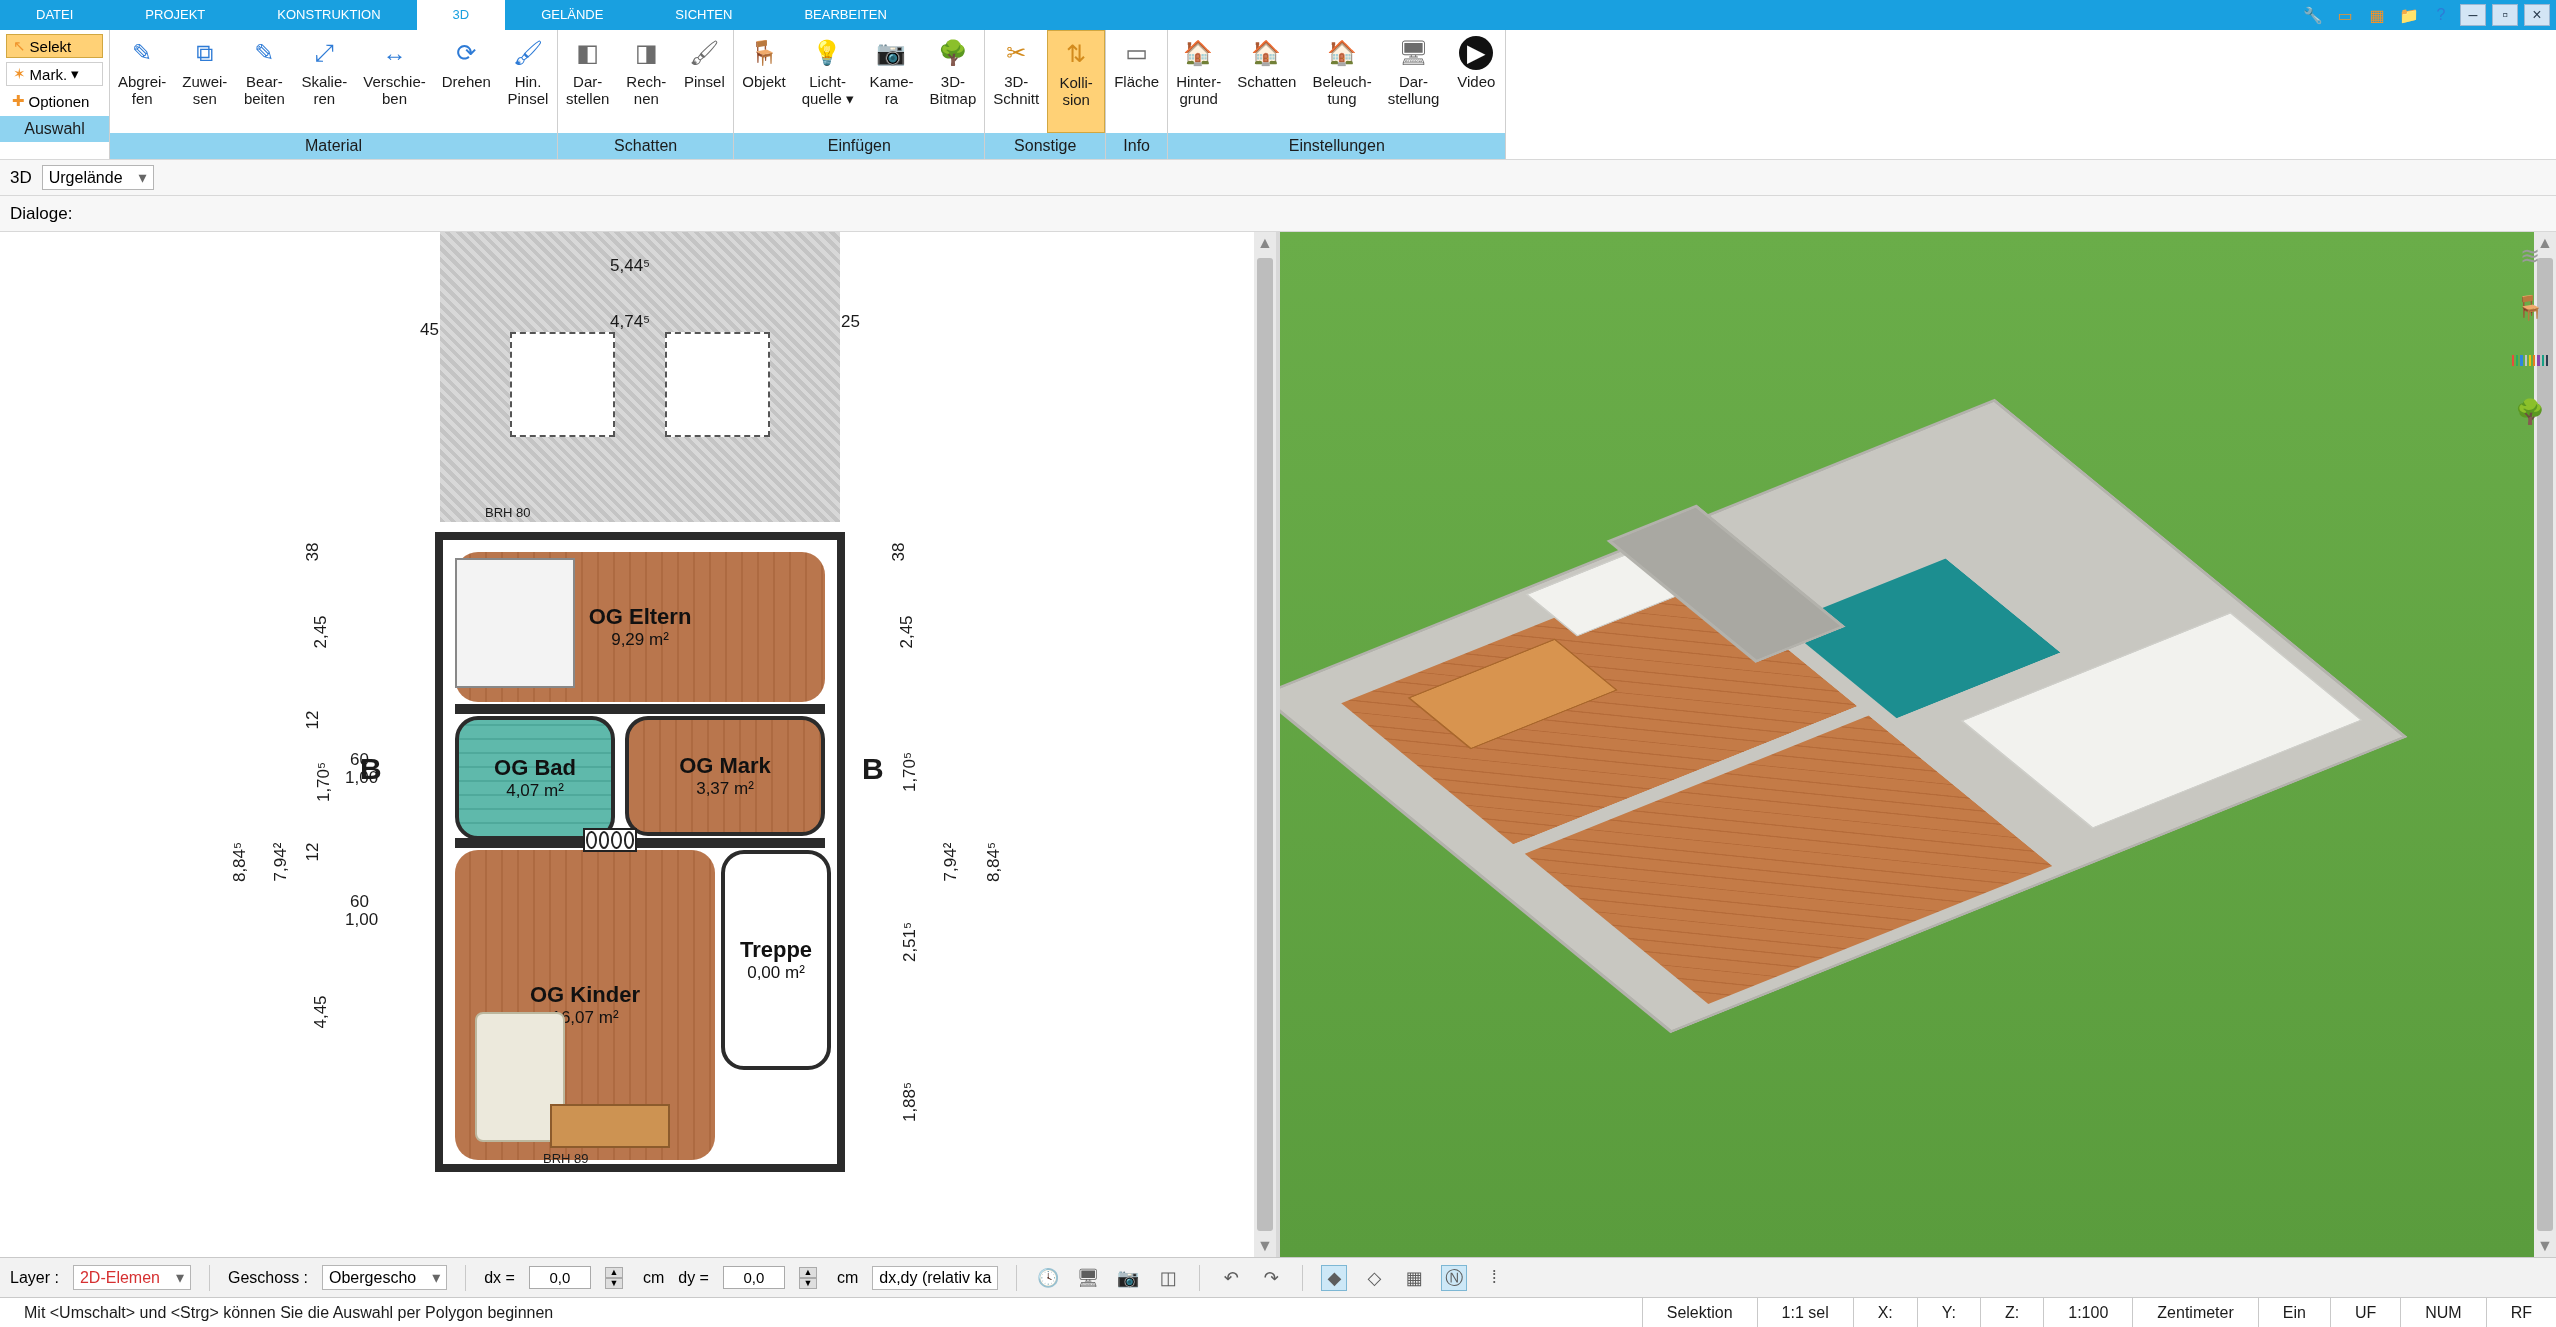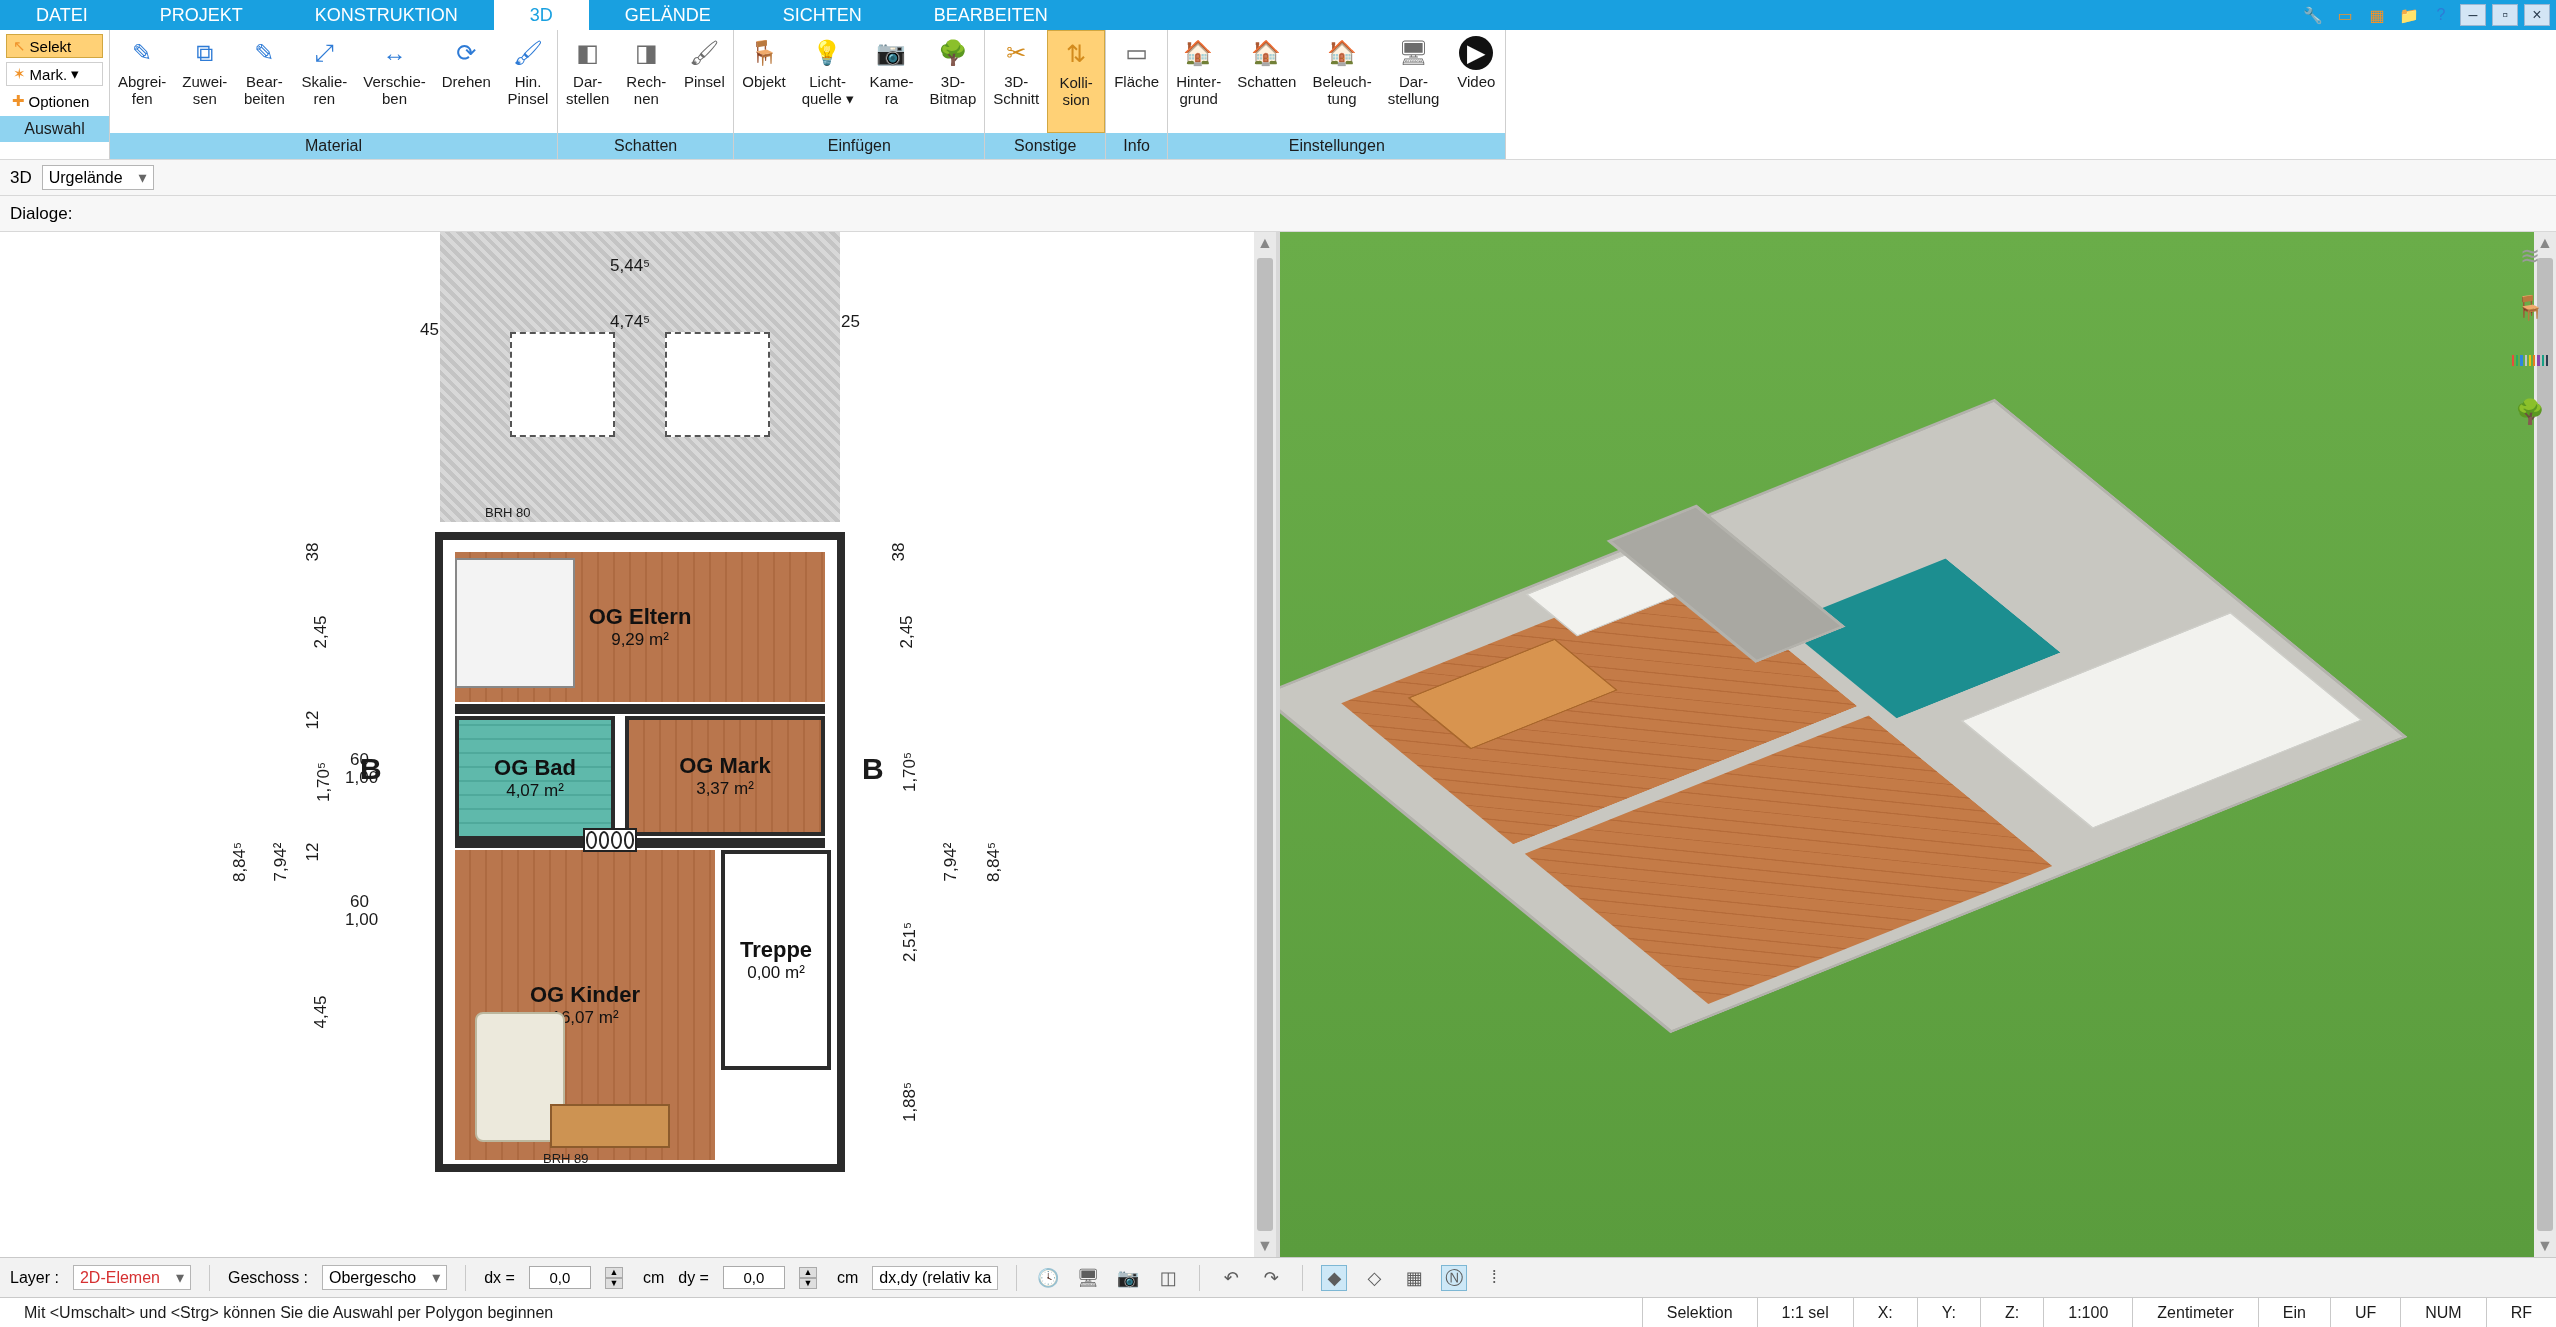--- a/index.html
+++ b/index.html
@@ -1,20 +1,20 @@
 <!DOCTYPE html>
 <html><head>
 <meta charset="utf-8">
 <style>
 * { margin: 0; padding: 0; box-sizing: border-box; font-family: "Segoe UI", Tahoma, sans-serif; }
 body { width: 2556px; height: 1327px; overflow: hidden; background: #fff; display: flex; flex-direction: column; }
 
 
 .menu-bar { display: flex; height: 30px; background: #19a0e0; }
-.menu-tab { padding: 0 36px; font-size: 18px; color: #fff; line-height: 30px; cursor: pointer; }
+.menu-tab { padding: 0 36px; font-size: 13px; color: #fff; line-height: 30px; cursor: pointer; }
 .menu-tab.active { background: #fff; color: #19a0e0; }
 .menu-spacer { flex: 1; }
 .title-icons { display: flex; gap: 6px; align-items: center; padding-right: 6px; }
 .title-icons > div { width: 26px; height: 22px; display:flex; align-items:center; justify-content:center; cursor:pointer; font-size:16px; }
 .wnd-btn { background:#d3e5f5; color:#2c3e50; border:1px solid #9cb7d2; }
 
 
 .ribbon { display:flex; height:130px; background:#fff; border-bottom:1px solid #d8d8d8; }
 .ribbon-group { display:flex; flex-direction:column; border-right:1px solid #cfcfcf; }
 .ribbon-row { display:flex; flex:1; }
@@ -44,21 +44,21 @@
 .side-pal { position:absolute; right:28px; top:6px; width:44px; display:flex; flex-direction:column; gap:16px; align-items:center; }
 .side-pal div { width:36px; height:36px; display:flex; align-items:center; justify-content:center; font-size:24px; color:#9a9a9a; cursor:pointer; }
 .pal-grid { display:grid; grid-template-columns:repeat(3,11px); grid-template-rows:repeat(3,11px); gap:2px;}
 .pal-grid span { width:11px; height:11px;}
 
 
 .plan { position:absolute; left:160px; top:0; width:780px; height:100%; }
 .roof { position:absolute; left:280px; top:0; width:400px; height:290px; background:repeating-linear-gradient(45deg,#c4c4c4 0 4px,#d8d8d8 4px 8px); }
 .roof .wnd { position:absolute; background:#fff; border:2px dashed #555; }
 .floor { position:absolute; left:275px; top:300px; width:410px; height:640px; border:8px solid #2b2b2b; }
-.room { position:absolute; display:flex; flex-direction:column; align-items:center; justify-content:center; font-size:22px; color:#111; font-weight:600; }
+.room { position:absolute; display:flex; flex-direction:column; align-items:center; justify-content:center; font-size:22px; color:#111; font-weight:600;border-radius:23px; }
 .room small { font-weight:400; font-size:17px; }
 .wood { background:repeating-linear-gradient(90deg,#b9764d 0 14px,#ad6a41 14px 16px); }
 .tile { background:repeating-linear-gradient(0deg,#5fb9ab 0 12px,#4fa99b 12px 14px); border:4px solid #2b2b2b; }
 .innerwall { position:absolute; background:#2b2b2b; }
 .dim { position:absolute; color:#1b1b1b; font-size:17px; }
 
 
 .iso-wrap { position:absolute; left:50px; top:30px; width:1130px; height:900px; transform:rotateX(55deg) rotateZ(-35deg); transform-style:preserve-3d; }
 .slab { position:absolute; background:#c8c7c1; border:4px solid #b3b2ac; }
 .grass { position:absolute; inset:0; background:linear-gradient(#6aad49,#5a9c3d); }

